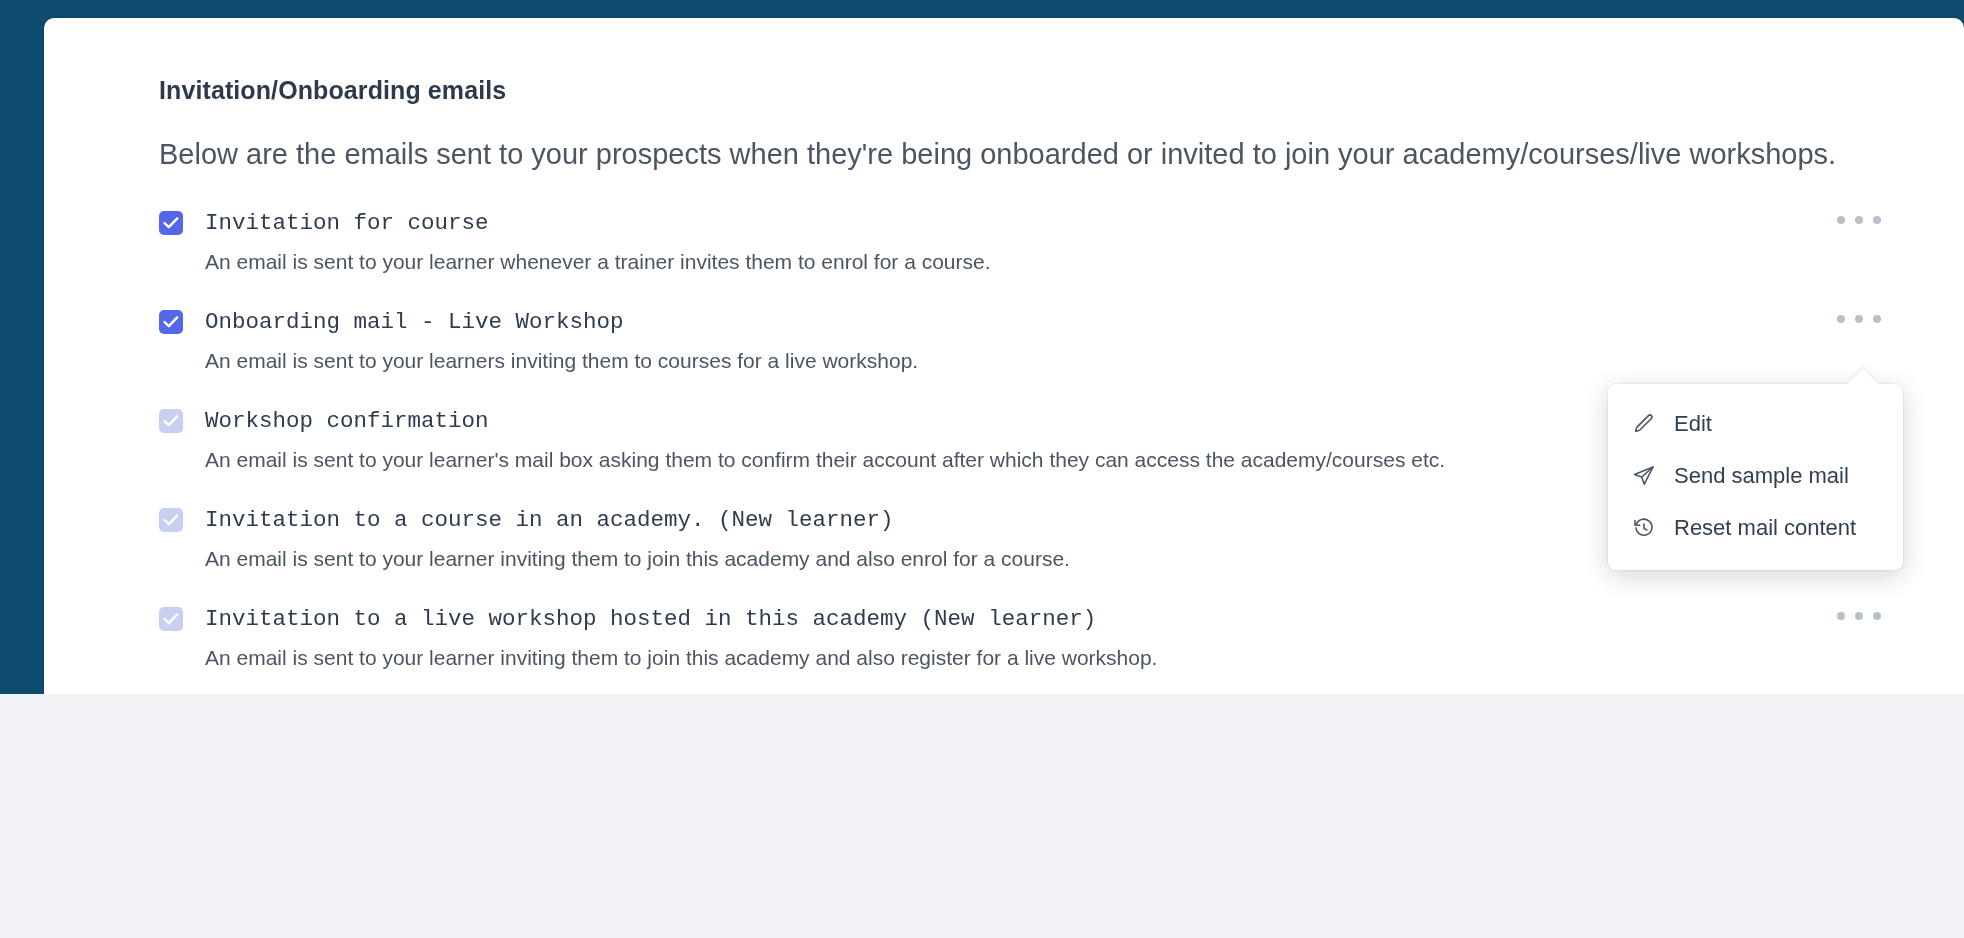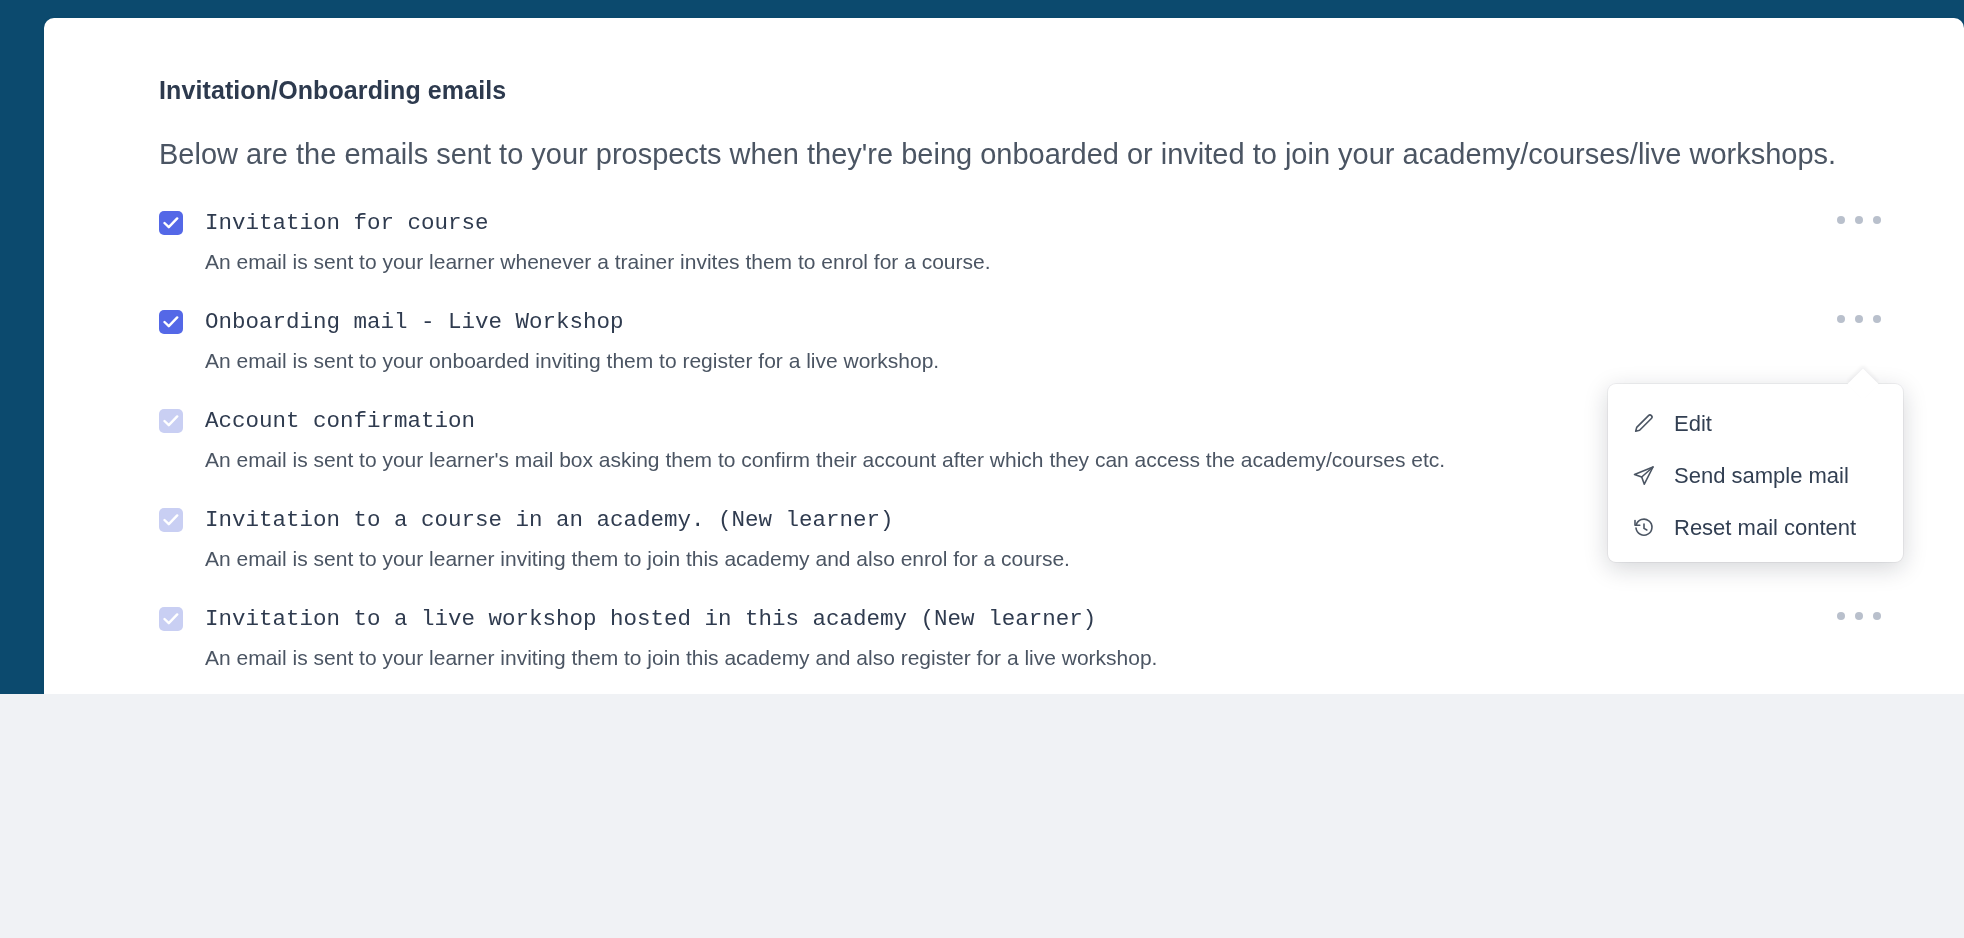--- a/index.html
+++ b/index.html
@@ -110,21 +110,21 @@
     display: block;
   }
   .menu {
     position: absolute;
     left: 1608px;
     top: 384px;
     width: 295px;
     background: #ffffff;
     border-radius: 8px;
     box-shadow: 0 6px 24px rgba(16,24,40,0.18), 0 0 0 1px rgba(16,24,40,0.05);
-    padding: 14px 0 8px 0;
+    padding: 14px 0 16px 0;
     z-index: 20;
   }
   .menu:before {
     content: "";
     position: absolute;
     top: -11px;
     right: 29px;
     width: 22px;
     height: 22px;
     background: #ffffff;
@@ -183,36 +183,36 @@
 
       <div class="row" style="margin-top:32px;">
         <div class="row-head">
           <div class="checkbox on">
             <svg width="16" height="14" viewBox="0 0 16 14">
                 <path d="M1.5 7 L5.8 11.2 L14.2 2.4" stroke="#ffffff" stroke-width="2.4" fill="none" stroke-linecap="round" stroke-linejoin="round"></path>
               </svg>
           </div>
           <div class="row-title">Onboarding mail - Live Workshop</div>
         </div>
-        <div class="row-desc">An email is sent to your onboarded inviting them to register for a live workshop.</div>
+        <div class="row-desc">An email is sent to your learners inviting them to courses for a live workshop.</div>
         <div class="dots">
             <span></span>
             <span></span>
             <span></span>
           </div>
       </div>
 
       <div class="row" style="margin-top:32px;">
         <div class="row-head">
           <div class="checkbox dim">
             <svg width="16" height="14" viewBox="0 0 16 14">
                 <path d="M1.5 7 L5.8 11.2 L14.2 2.4" stroke="#ffffff" stroke-width="2.4" fill="none" stroke-linecap="round" stroke-linejoin="round"></path>
               </svg>
           </div>
-          <div class="row-title">Account confirmation</div>
+          <div class="row-title">Workshop confirmation</div>
         </div>
         <div class="row-desc">An email is sent to your learner's mail box asking them to confirm their account after which they can access the academy/courses etc.</div>
       </div>
 
 
       <div class="row" style="margin-top:32px;">
         <div class="row-head">
           <div class="checkbox dim">
             <svg width="16" height="14" viewBox="0 0 16 14">
                 <path d="M1.5 7 L5.8 11.2 L14.2 2.4" stroke="#ffffff" stroke-width="2.4" fill="none" stroke-linecap="round" stroke-linejoin="round"></path>

